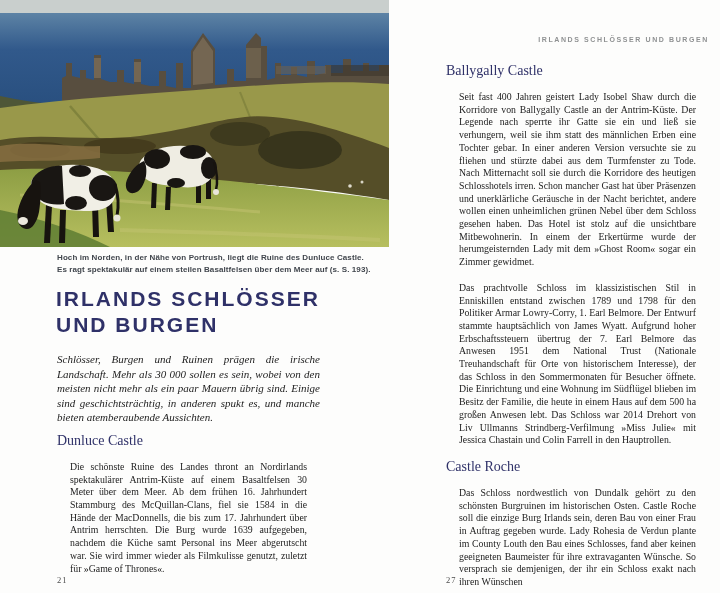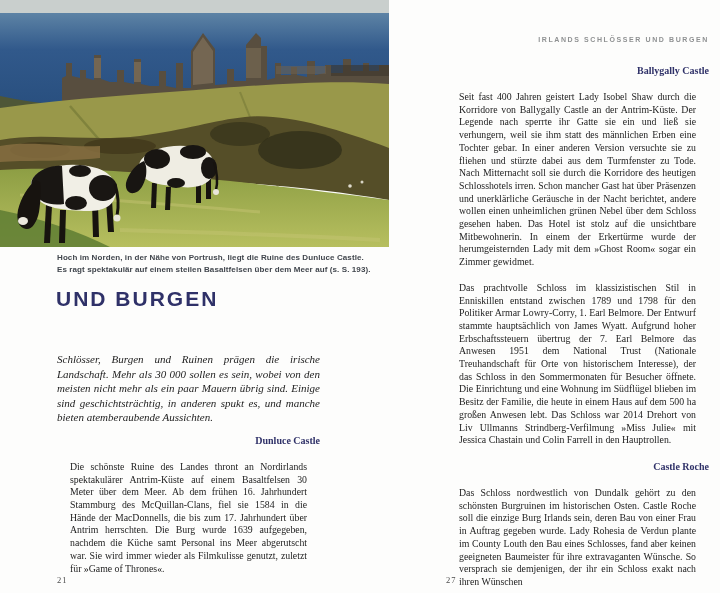--- a/index.html
+++ b/index.html
@@ -22,21 +22,21 @@
 
   .col{position:absolute;width:263px;}
   .col-left{left:57px;top:352px;}
   .col-right{left:446px;top:64px;}
 
   .intro{margin:0 0 8px 0;font-size:11px;font-style:italic;line-height:14.6px;
     color:#222;text-align:justify;hyphens:auto;-webkit-hyphens:auto;}
 
   .section{margin-top:9px;}
   .section:first-child{margin-top:0;}
-  .section h2{margin:0 0 2px 0;font-size:10px;font-weight:bold;color:#2f3168;line-height:14px;text-align:right;}
+  .section h2{margin:0 0 2px 0;font-size:14px;font-weight:normal;color:#2f3168;line-height:14px;}
   .section p{margin:13px;font-size:9.8px;line-height:12.7px;color:#222;
     text-align:justify;hyphens:auto;-webkit-hyphens:auto;}
 
   .running-header{position:absolute;left:446px;top:36px;width:263px;text-align:right;
     font-family:"Liberation Sans",sans-serif;font-size:7px;font-weight:bold;
     letter-spacing:1.6px;color:#8f9192;}
 
   .pagenum{position:absolute;top:575px;font-size:8.5px;letter-spacing:1px;color:#4c4c4c;}
   .pagenum-left{left:57px;}
   .pagenum-right{left:446px;width:263px;text-align:left;}
@@ -127,20 +127,21 @@
         </g>
       </svg>
     </figure>
 
     <div class="caption">
       <div>Hoch im Norden, in der Nähe von Portrush, liegt die Ruine des Dunluce Castle.</div>
       <div>Es ragt spektakulär auf einem steilen Basaltfelsen über dem Meer auf (s. S. 193).</div>
     </div>
 
     <h1 class="title">
+      <div>IRLANDS SCHLÖSSER</div>
       <div>UND BURGEN</div>
     </h1>
 
     <div class="col col-left">
       <p class="intro">Schlösser, Burgen und Ruinen prägen die irische Landschaft. Mehr als 30 000 sollen es sein, wobei von den meisten nicht mehr als ein paar Mauern übrig sind. Einige sind geschichtsträchtig, in anderen spukt es, und manche bieten atemberaubende Aussichten.</p>
       <div class="section">
         <h2>Dunluce Castle</h2>
         <p>Die schönste Ruine des Landes thront an Nordirlands spektakulärer Antrim-Küste auf einem Basaltfelsen 30 Meter über dem Meer. Ab dem frühen 16. Jahrhundert Stammburg des McQuillan-Clans, fiel sie 1584 in die Hände der MacDonnells, die bis zum 17. Jahrhundert über Antrim herrschten. Die Burg wurde 1639 aufgegeben, nachdem die Küche samt Personal ins Meer abgerutscht war. Sie wird immer wieder als Filmkulisse genutzt, zuletzt für »Game of Thrones«.</p>
       </div>
     </div>

